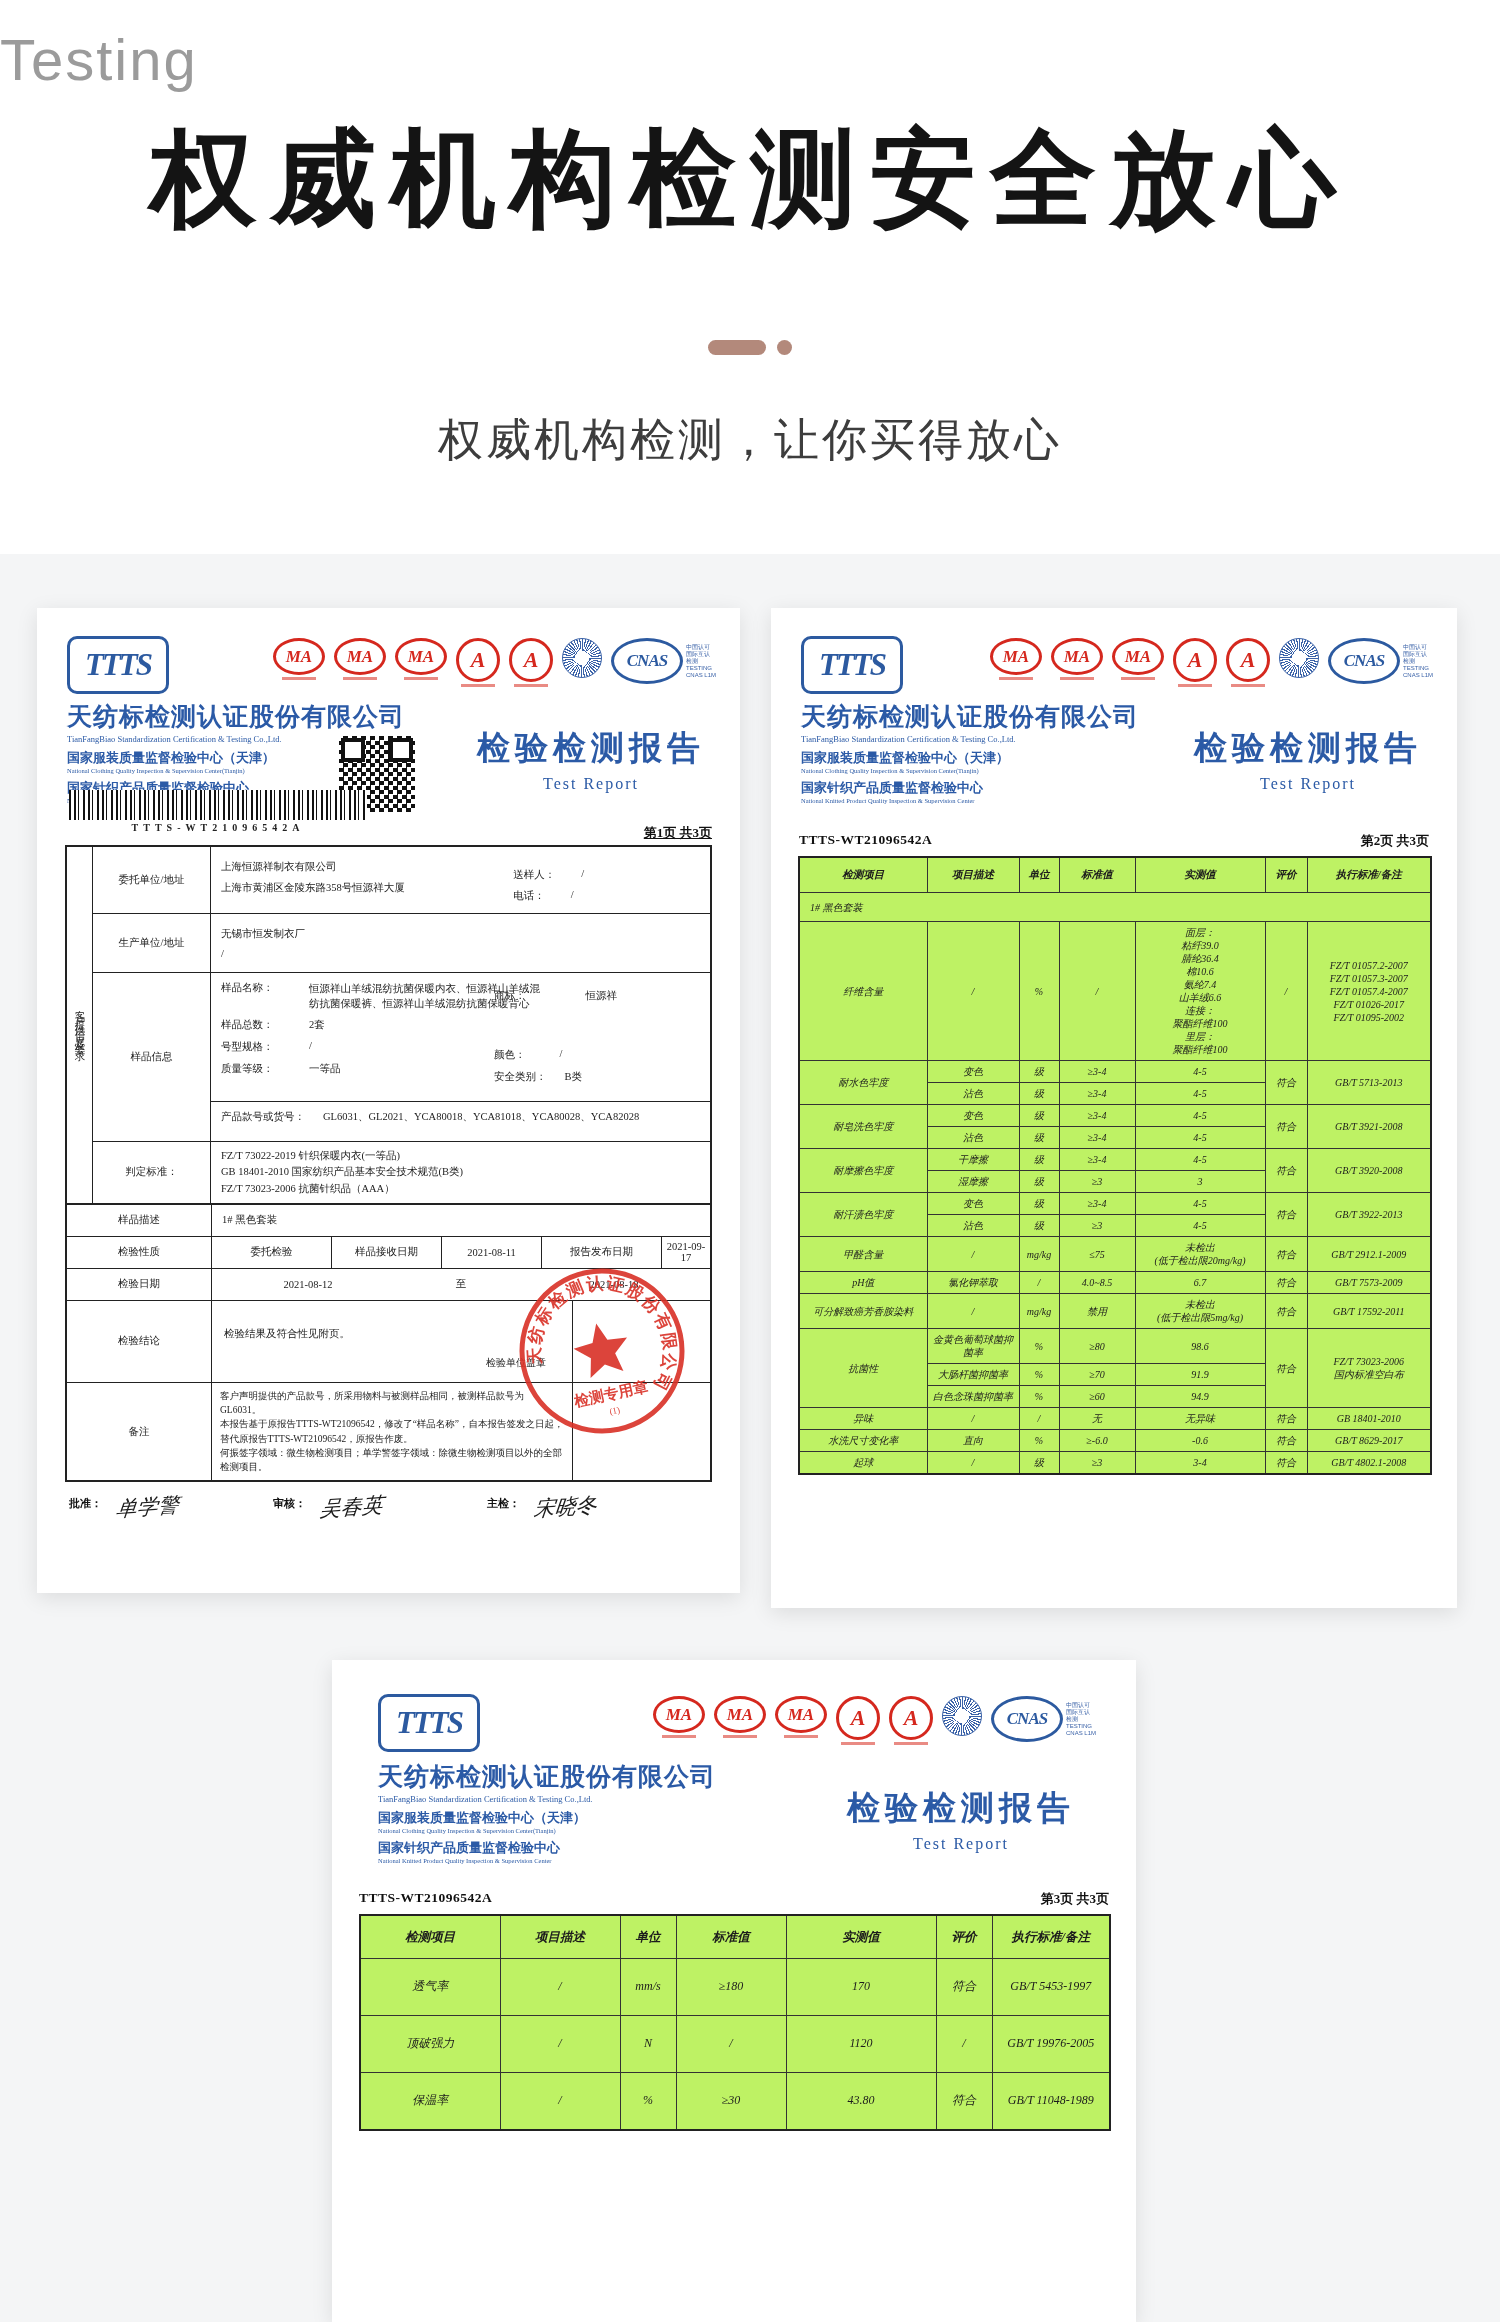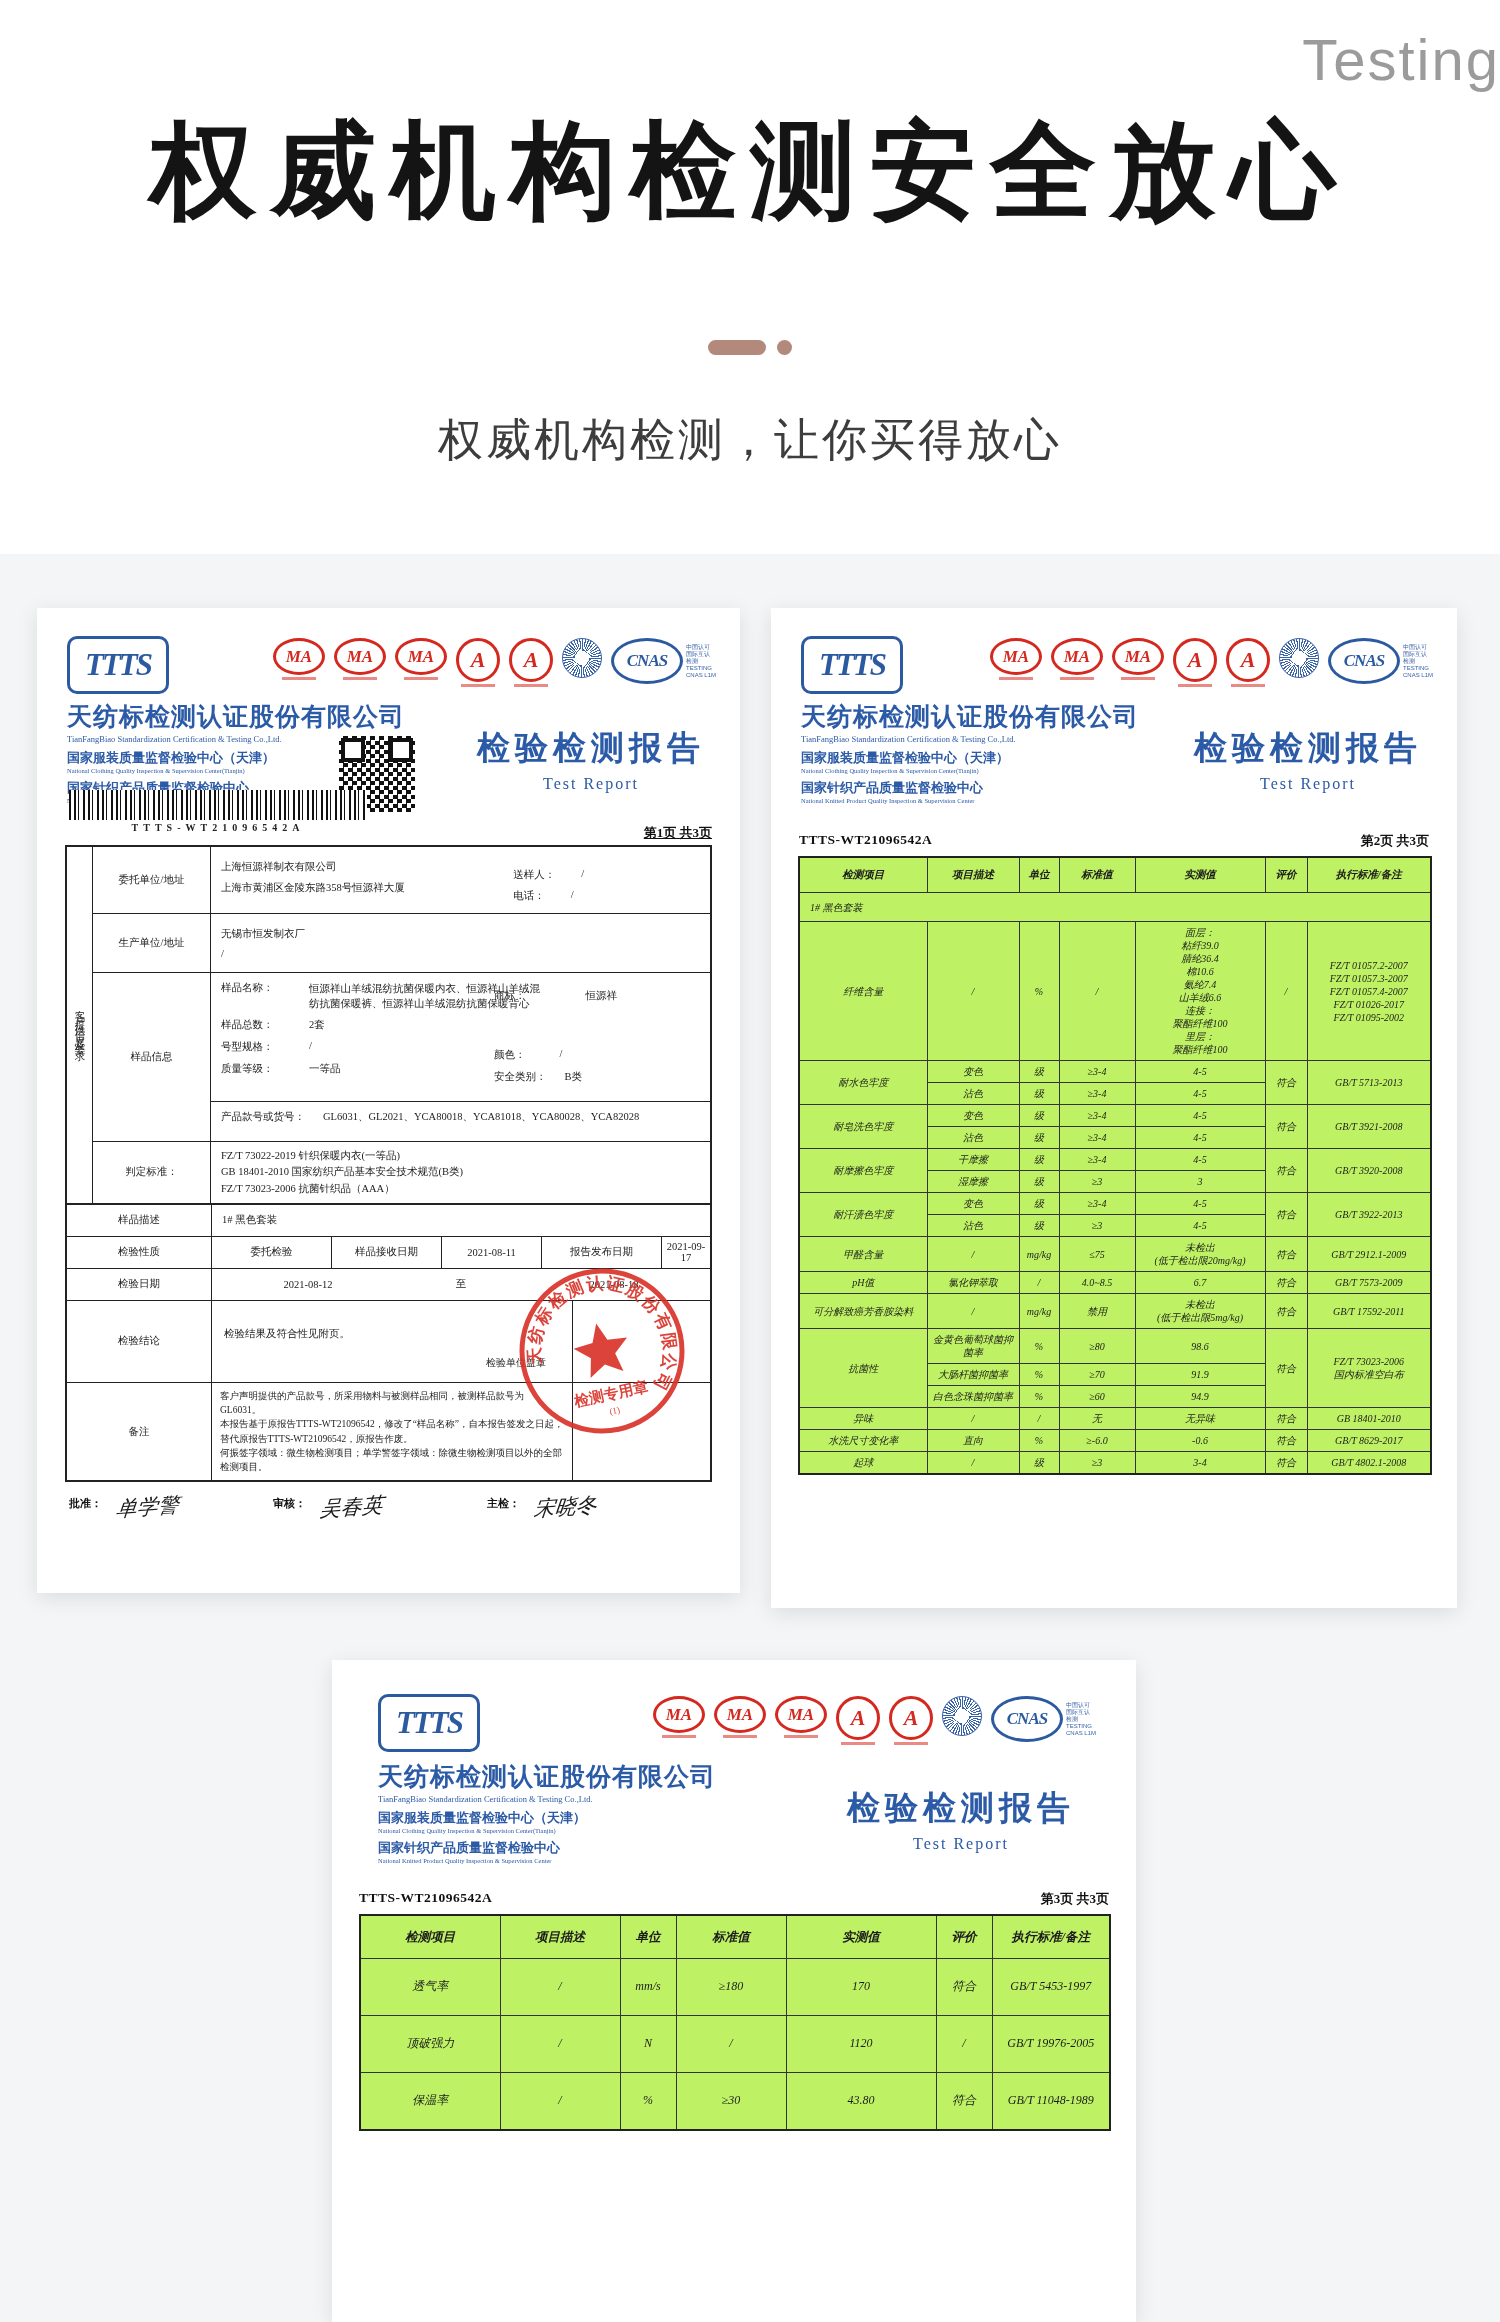--- a/index.html
+++ b/index.html
@@ -3,23 +3,23 @@
 <meta charset="utf-8">
 <style>
   html,body{margin:0;padding:0;}
   body{
     width:1500px;height:2322px;position:relative;background:#ffffff;
     font-family:"Liberation Sans","DejaVu Sans",sans-serif;color:#222;
     -webkit-font-smoothing:antialiased;overflow:hidden;
   }
   .gray-band{position:absolute;left:0;top:554px;width:1500px;height:1768px;background:#f4f5f6;}
   
-  .eyebrow{position:absolute;top:26px;left:0;width:100%;text-align:right;
+  .eyebrow{position:absolute;top:26px;left:0;width:100%;text-align:left;
     font-size:58px;color:#9b9b9b;letter-spacing:2px;}
-  .big-title{position:absolute;top:100px;left:0;width:100%;text-align:center;
+  .big-title{position:absolute;top:108px;left:0;width:100%;text-align:center;
     font-size:106px;font-weight:700;color:#141414;letter-spacing:14px;white-space:nowrap;}
   .divider{position:absolute;top:340px;left:0;width:100%;display:flex;justify-content:center;align-items:center;gap:11px;}
   .divider .dash{width:58px;height:15px;border-radius:9px;background:#b3897b;}
   .divider .dot{width:15px;height:15px;border-radius:50%;background:#b3897b;}
   .subtitle{position:absolute;top:410px;left:0;width:100%;text-align:center;
     font-size:45px;color:#3d3d3d;letter-spacing:3px;}
 
   
   .doc{position:absolute;background:#fff;box-shadow:0 5px 20px rgba(0,0,0,.10);font-family:"Liberation Serif","DejaVu Serif",serif;}
   .doc1{left:37px;top:608px;width:703px;height:985px;}

